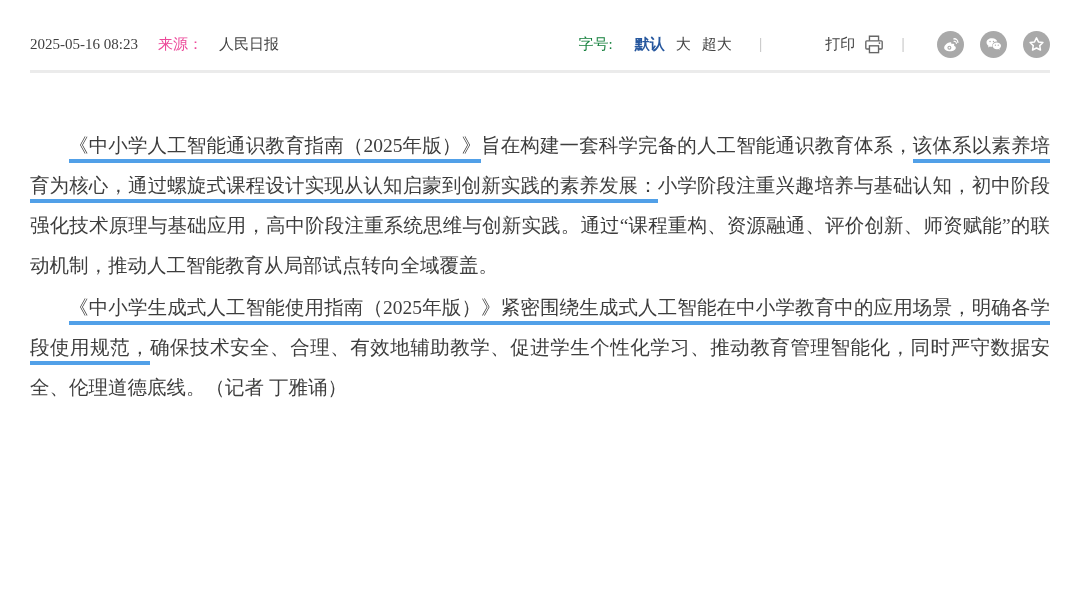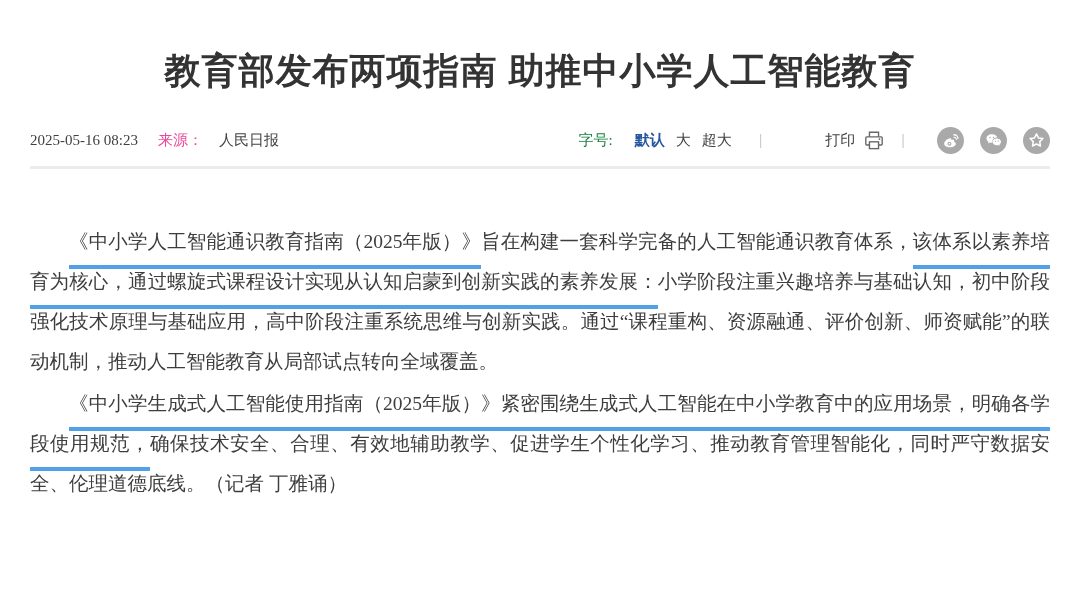--- a/index.html
+++ b/index.html
@@ -69,29 +69,28 @@
     text-align:justify;
     color:var(--text);
   }
   .article p{
     text-indent:2em;
     margin-bottom:2px;
   }
   .seg{}
   .seg.underlined{
     border-bottom:4px solid var(--underline);
-    padding-bottom:13px;
+    padding-bottom:3px;
   }
 </style>
 </head>
 <body>
 
 <div class="page">
 
-  <h1 class="title">教育部发布两项指南 助推中小学人工智能教育</h1>
 
   <div class="meta-row">
     <div class="meta-left">
       <span class="meta-date">2025-05-16 08:23</span>
       <span class="meta-source-label">来源：</span>
       <span class="meta-source-value">人民日报</span>
     </div>
 
     <div class="meta-right">
       <span class="fs-label">字号:</span>

